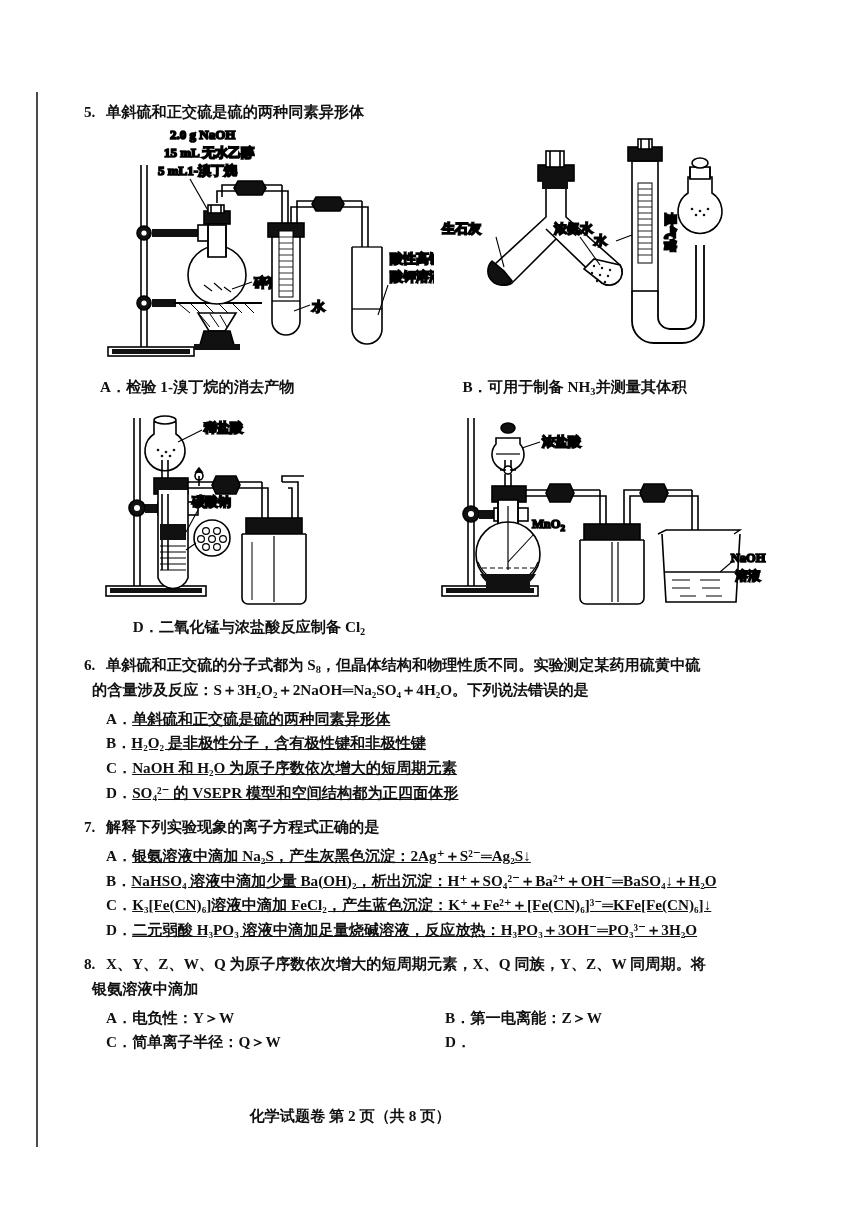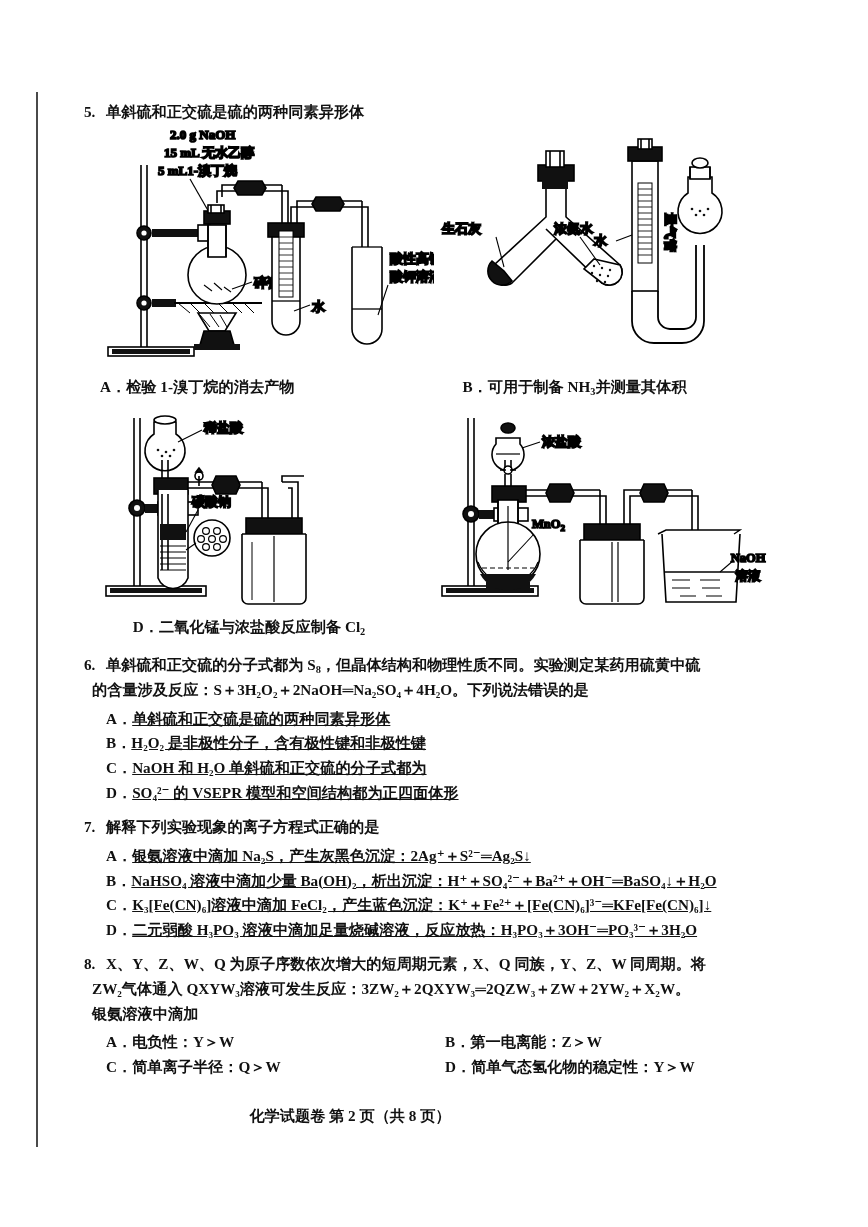--- a/index.html
+++ b/index.html
@@ -379,21 +379,21 @@
       <div class="opt" style="margin-top:4px;">
         <span class="opt-l">A．</span>
         <span class="opt-b">单斜硫和正交硫是硫的两种同素异形体</span>
       </div>
       <div class="opt">
         <span class="opt-l">B．</span>
         <span class="opt-b">H₂O₂ 是非极性分子，含有极性键和非极性键</span>
       </div>
       <div class="opt">
         <span class="opt-l">C．</span>
-        <span class="opt-b">NaOH 和 H₂O 单斜硫和正交硫的分子式都为</span>
+        <span class="opt-b">NaOH 和 H₂O 为原子序数依次增大的短周期元素</span>
       </div>
       <div class="opt">
         <span class="opt-l">D．</span>
         <span class="opt-b">SO₄²⁻ 的 VSEPR 模型和空间结构都为正四面体形</span>
       </div>
     </div>
 
     <div class="q" style="margin-top:10px;">
       <div class="q-stem">
         <span class="q-num">7.</span>
@@ -415,41 +415,39 @@
         <span class="opt-l">D．</span>
         <span class="opt-b">二元弱酸 H₃PO₃ 溶液中滴加足量烧碱溶液，反应放热：H₃PO₃＋3OH⁻═PO₃³⁻＋3H₂O</span>
       </div>
     </div>
 
     <div class="q" style="margin-top:10px;">
       <div class="q-stem">
         <span class="q-num">8.</span>
         <span class="q-text">X、Y、Z、W、Q 为原子序数依次增大的短周期元素，X、Q 同族，Y、Z、W 同周期。将</span>
       </div>
-      <div class="q-cont">ZW₂气体通入 QXYW₃溶液可发生反应：3ZW₂＋2QXYW₃═2QZW₃＋ZW＋2YW₂＋X₂W。</div>
       <div class="q-cont">银氨溶液中滴加</div>
 
       <div class="opts-2col" style="margin-top:4px;">
         <div class="col">
           <span class="opt-l">A．</span>
           <span>电负性：Y＞W</span>
         </div>
         <div class="col">
           <span class="opt-l">B．</span>
           <span>第一电离能：Z＞W</span>
         </div>
       </div>
       <div class="opts-2col">
         <div class="col">
           <span class="opt-l">C．</span>
           <span>简单离子半径：Q＞W</span>
         </div>
         <div class="col">
           <span class="opt-l">D．</span>
-          <span>简单气态氢化物的稳定性：Y＞W</span>
         </div>
       </div>
     </div>
 
   </div>
 
   <div class="footer">化学试题卷  第 2 页（共 8 页）</div>
 </div>
 
 </body></html>

